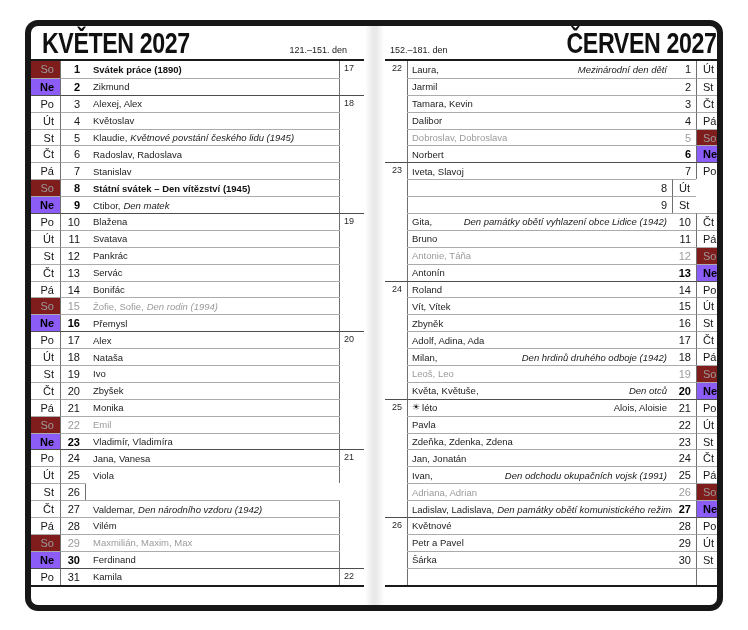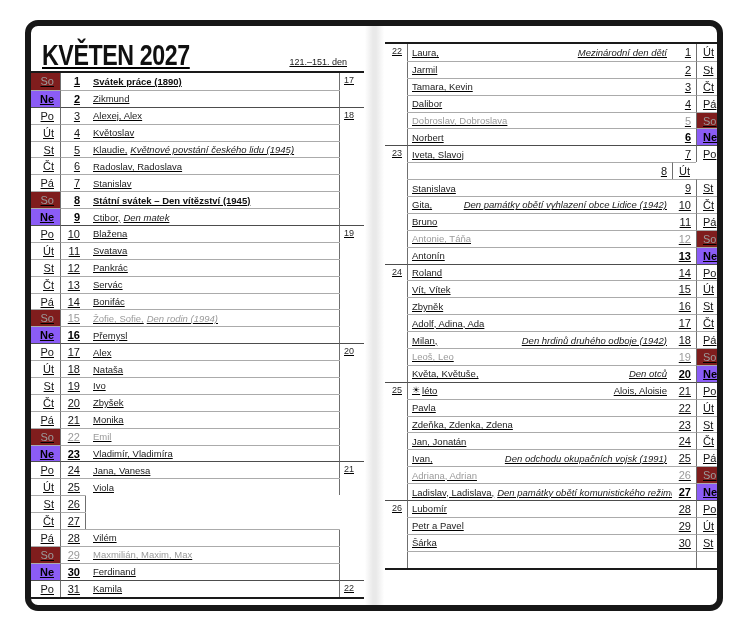--- a/index.html
+++ b/index.html
@@ -1,19 +1,19 @@
 <!DOCTYPE html>
 <html><head>
 <meta charset="utf-8">
 <style>
   html,body{margin:0;padding:0;width:748px;height:630px;background:#ffffff;overflow:hidden;
     font-family:"Liberation Sans", sans-serif;-webkit-font-smoothing:antialiased;}
   .book{position:absolute;left:25px;top:20px;width:698px;height:591px;background:#fff;
     border:6px solid #171717;border-radius:13px;box-sizing:border-box;display:flex;overflow:hidden;}
-  .page{height:100%;box-sizing:border-box;padding-top:16px;text-decoration:underline;}
+  .page{height:100%;box-sizing:border-box;padding-top:4px;}
   .page.left{width:333px;}
   .page.right{flex:1;}
   .gutter{width:21px;height:100%;
     background:linear-gradient(90deg, rgba(0,0,0,0) 4%, rgba(0,0,0,0.085) 42%, rgba(0,0,0,0.085) 58%, rgba(0,0,0,0) 96%);}
   .page-header{height:29px;display:flex;align-items:flex-end;justify-content:space-between;box-sizing:border-box;padding-bottom:2px;}
   .month-title{font-weight:bold;font-size:29px;line-height:0.92;letter-spacing:-0.5px;color:#101010;transform:scaleX(0.80);white-space:nowrap;}
   .left .month-title{transform-origin:left bottom;margin-left:11px;}
   .right .month-title{transform-origin:right bottom;margin-right:1px;}
   .day-range{font-size:9px;color:#1a1a1a;padding-bottom:2px;white-space:nowrap;}
   .left .day-range{margin-right:17px;}
@@ -261,20 +261,24 @@
           <div class="cell week"></div>
         </div>
         <div class="row">
           <div class="cell abbr">St</div>
           <div class="cell num">26</div>
           <div class="cell week"></div>
         </div>
         <div class="row">
           <div class="cell abbr">Čt</div>
           <div class="cell num">27</div>
+          <div class="cell name">
+            <span>Valdemar,</span>
+            <span class="note">Den národního vzdoru (1942)</span>
+          </div>
           <div class="cell week"></div>
         </div>
         <div class="row">
           <div class="cell abbr">Pá</div>
           <div class="cell num">28</div>
           <div class="cell name">
             <span>Vilém</span>
           </div>
           <div class="cell week"></div>
         </div>
@@ -301,20 +305,24 @@
             <span>Kamila</span>
           </div>
           <div class="cell week">22</div>
         </div>
       </div>
   </div>
 
   <div class="gutter"></div>
 
   <div class="page right">
+    <div class="page-header">
+      <div class="day-range">152.–181. den</div>
+      <div class="month-title">ČERVEN 2027</div>
+    </div>
     <div class="cal">
         <div class="row">
           <div class="cell week">22</div>
           <div class="cell name">
             <span>Laura,</span>
             <span class="note">Mezinárodní den dětí</span>
           </div>
           <div class="cell num">1</div>
           <div class="cell abbr">Út</div>
         </div>
@@ -366,23 +374,20 @@
           <div class="cell num">7</div>
           <div class="cell abbr">Po</div>
         </div>
         <div class="row">
           <div class="cell week"></div>
           <div class="cell num">8</div>
           <div class="cell abbr">Út</div>
         </div>
         <div class="row">
           <div class="cell week"></div>
-          <div class="cell name">
-            <span>Stanislava</span>
-          </div>
           <div class="cell num">9</div>
           <div class="cell abbr">St</div>
         </div>
         <div class="row">
           <div class="cell week"></div>
           <div class="cell name">
             <span>Gita,</span>
             <span class="note">Den památky obětí vyhlazení obce Lidice (1942)</span>
           </div>
           <div class="cell num">10</div>
@@ -528,21 +533,21 @@
           <div class="cell name">
             <span>Ladislav, Ladislava,</span>
             <span class="note">Den památky obětí komunistického režimu (1950)</span>
           </div>
           <div class="cell num">27</div>
           <div class="cell abbr">Ne</div>
         </div>
         <div class="row week-start">
           <div class="cell week">26</div>
           <div class="cell name">
-            <span>Lubomír</span>
+            <span>Květnové</span>
           </div>
           <div class="cell num">28</div>
           <div class="cell abbr">Po</div>
         </div>
         <div class="row">
           <div class="cell week"></div>
           <div class="cell name">
             <span>Petr a Pavel</span>
           </div>
           <div class="cell num">29</div>

